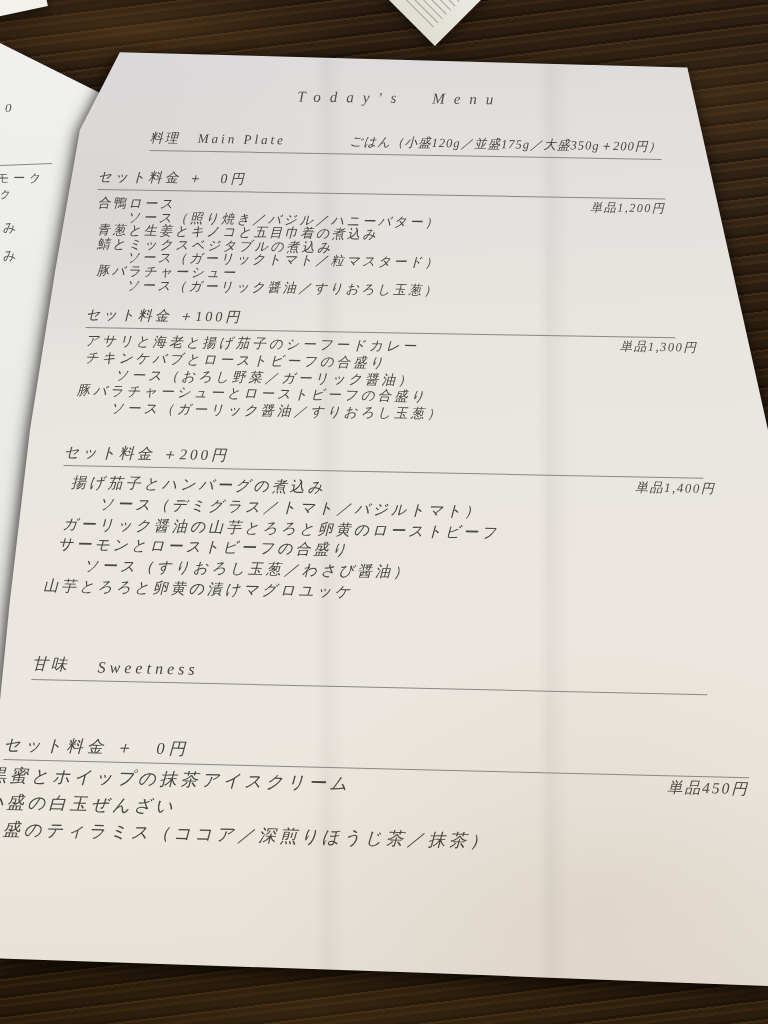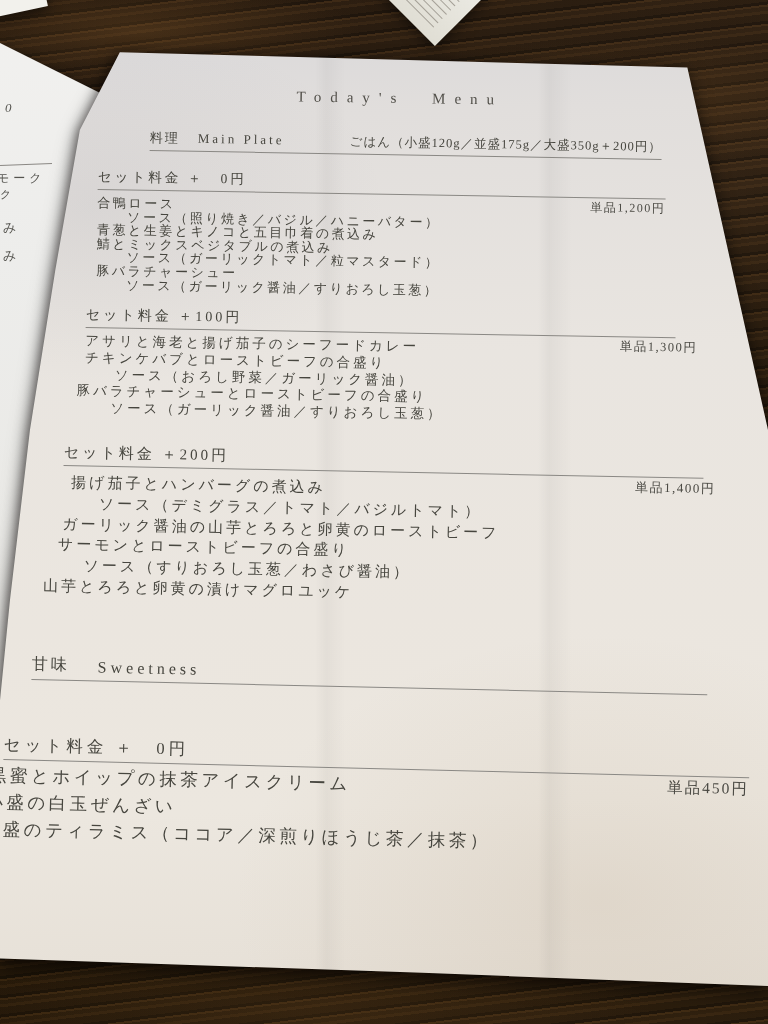--- a/index.html
+++ b/index.html
@@ -37,21 +37,21 @@
     background:linear-gradient(185deg,#f3f2f0 0%,#ededeb 30%,#e8e7e3 70%,#e1dfda 100%);}
   .lp-frag{position:absolute;color:#55544f;letter-spacing:3px;}
   .lp-f0{left:5px;top:100px;font-size:13px;font-style:italic;}
   .lp-line{position:absolute;left:0;top:164px;width:52px;height:1px;background:#8a8884;transform:rotate(-2deg);}
   .lp-f1{left:-3px;top:170px;font-size:12px;letter-spacing:4px;}
   .lp-f2{left:0;top:187px;font-size:11px;}
   .lp-f3{left:3px;top:219px;font-size:13px;}
   .lp-f4{left:3px;top:247px;font-size:13px;}
 
   
-  .ms-wrap{filter:drop-shadow(0 6px 9px rgba(0,0,0,0.55)) drop-shadow(-3px 1px 4px rgba(10,6,3,0.4));}
+  .ms-wrap{filter:drop-shadow(0 6px 9px rgba(0,0,0,0.55)) drop-shadow(-3px 1px 4px rgba(10,6,3,0.4));font-style:italic;}
   .main-sheet{position:absolute;inset:0;
     clip-path:polygon(15.6% 5.1%,89.5% 6.6%,100% 42%,100% 96.3%,55% 95%,0 93.6%,0 68.4%,1.3% 58.6%,3.9% 42%,7.2% 26.4%,10.4% 12.7%);
     background:
       linear-gradient(90deg,transparent 41%,rgba(0,0,0,0.035) 42.5%,transparent 45%),
       linear-gradient(90deg,transparent 70%,rgba(0,0,0,0.04) 71.5%,transparent 74.5%),
       radial-gradient(ellipse 520px 380px at 78% 88%, rgba(186,166,140,0.20), transparent 70%),
       radial-gradient(ellipse 420px 260px at 12% 20%, rgba(120,120,135,0.10), transparent 70%),
       linear-gradient(178deg,#d8d7d9 0%,#e1dedc 12%,#e9e5e0 35%,#ebe6df 60%,#ece7df 78%,#e7e1d8 92%,#e2dbd1 100%);}
 
   

